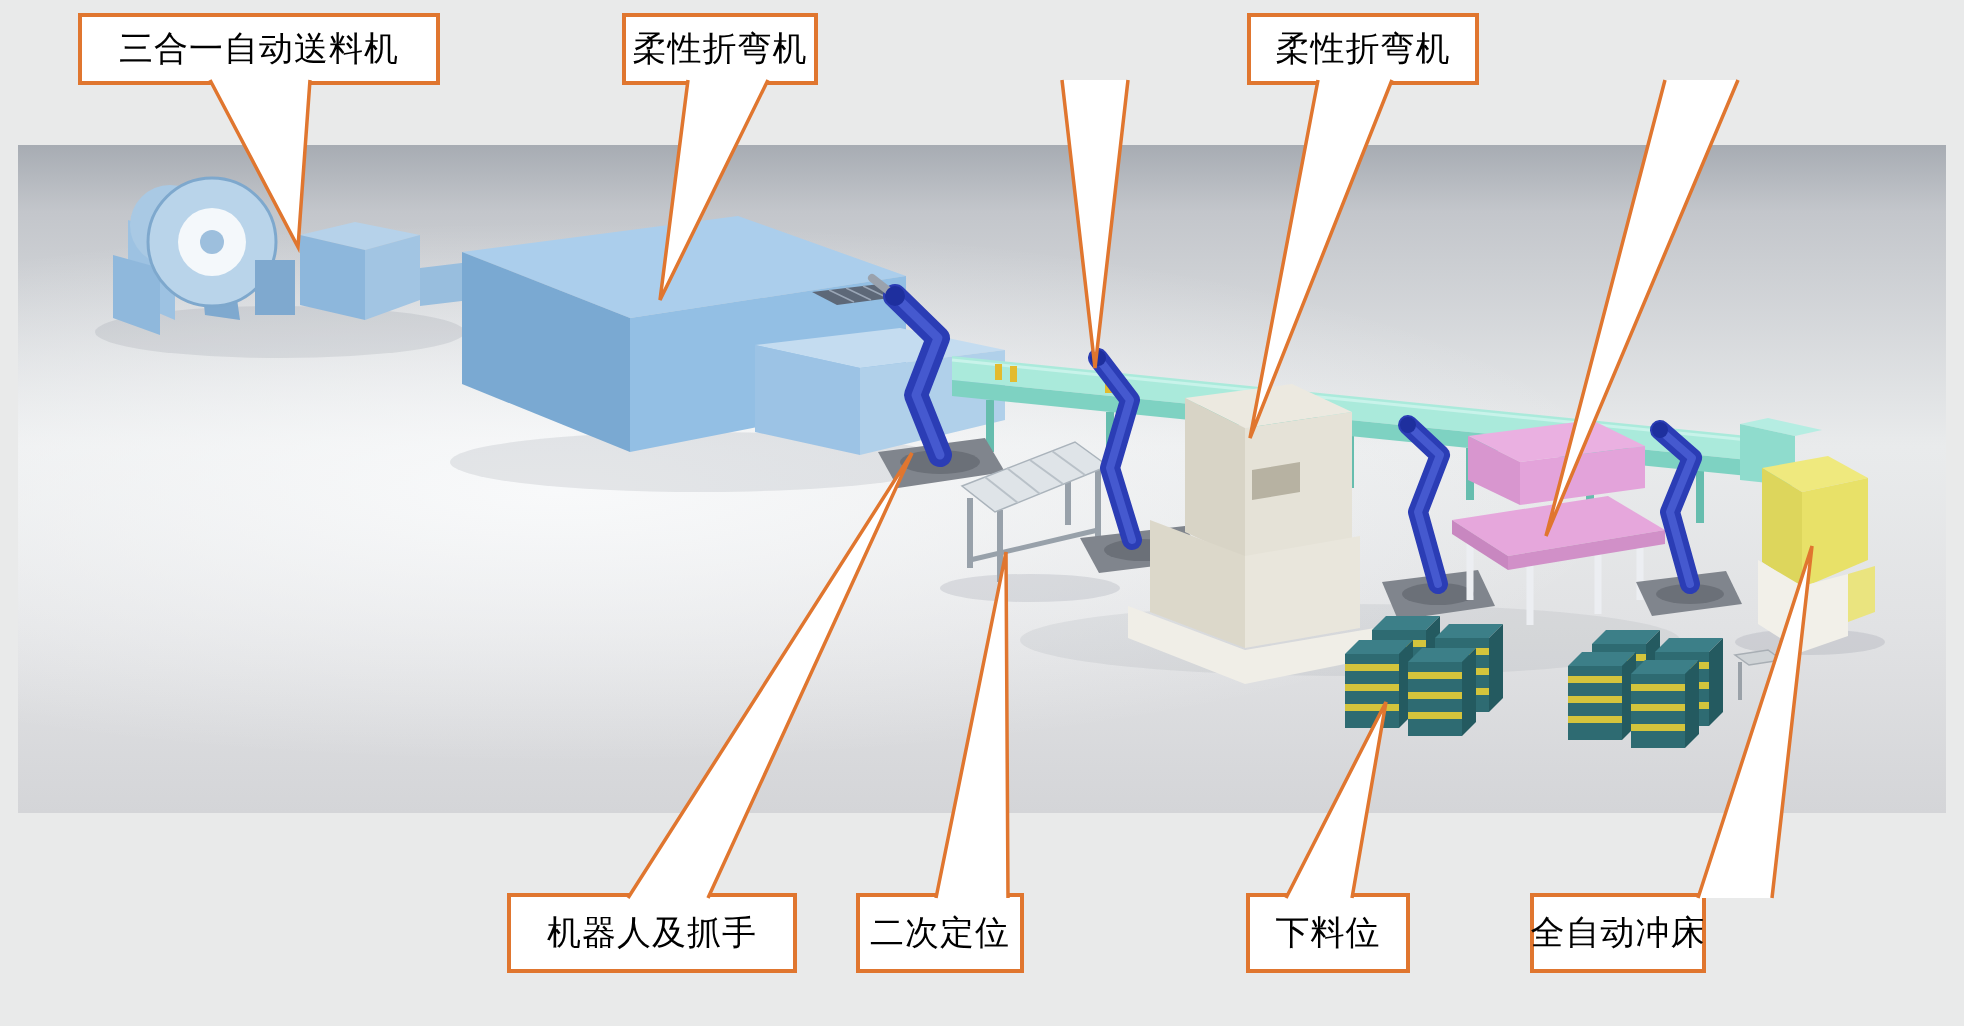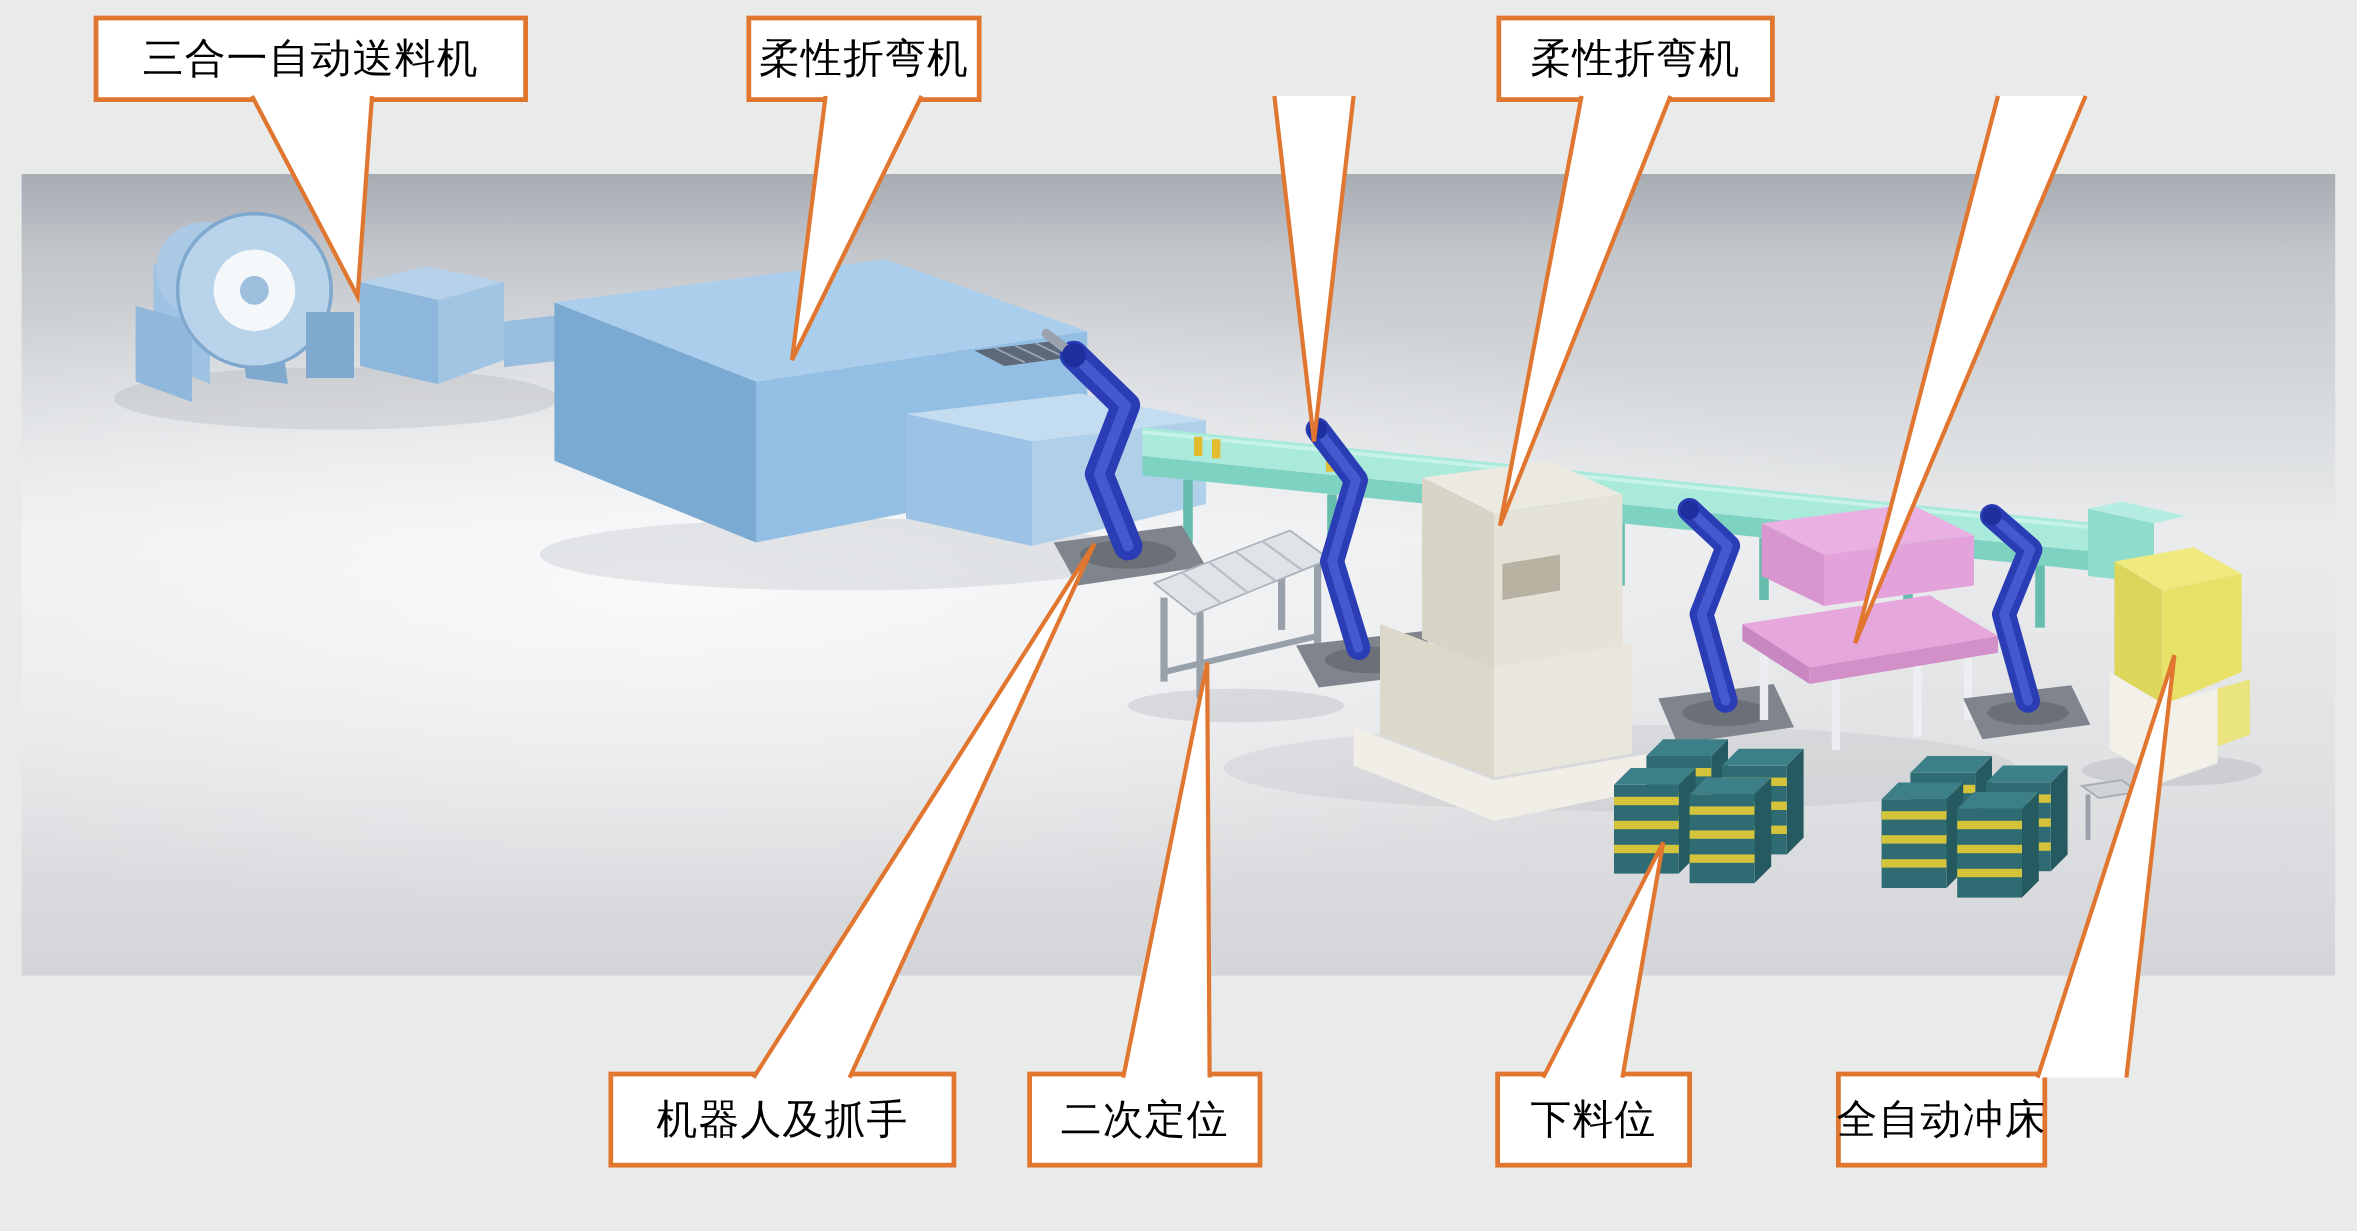--- a/index.html
+++ b/index.html
@@ -212,21 +212,21 @@
   <div class="callout" style="left:622px;width:196px">
     <span>柔性折弯机</span>
   </div>
   <div class="callout" style="left:1247px;width:232px">
     <span>柔性折弯机</span>
   </div>
 
   <div class="callout bottom" style="left:507px;width:290px">
     <span>机器人及抓手</span>
   </div>
-  <div class="callout bottom" style="left:856px;width:196px">
+  <div class="callout bottom" style="left:856px;width:168px">
     <span>二次定位</span>
   </div>
   <div class="callout bottom" style="left:1246px;width:164px">
     <span>下料位</span>
   </div>
   <div class="callout bottom" style="left:1530px;width:176px">
     <span>全自动冲床</span>
   </div>
 
   <svg id="leaders" class="layer" viewBox="0 0 1964 1026">

